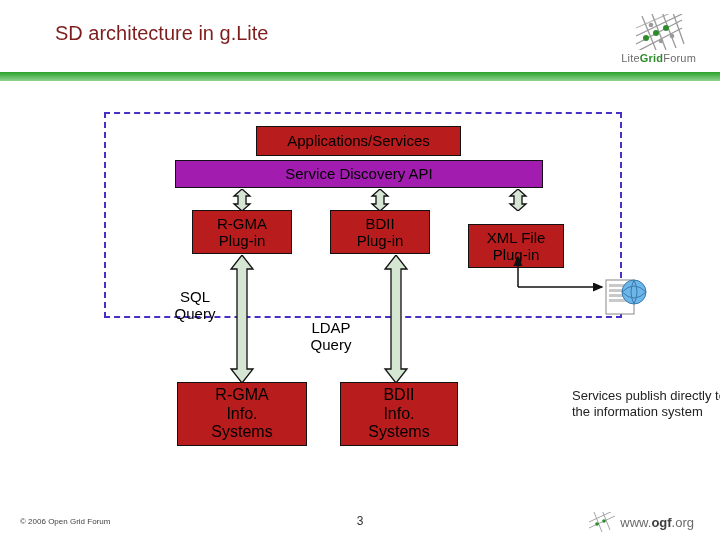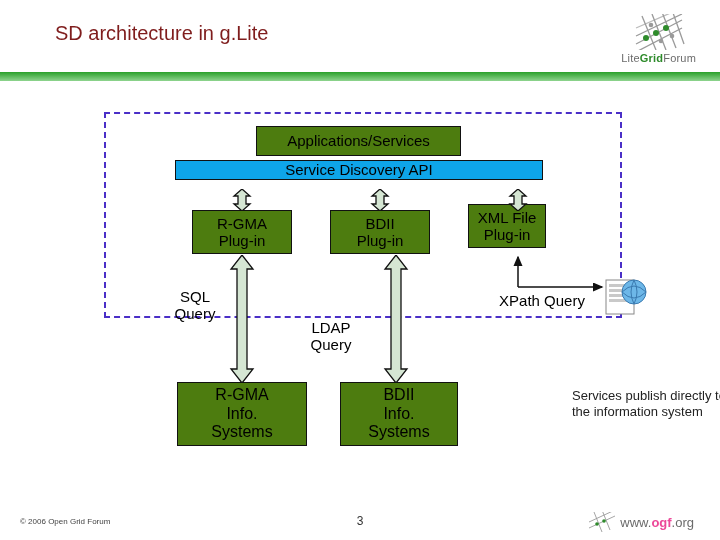--- a/index.html
+++ b/index.html
@@ -12,50 +12,50 @@
   .logo-top svg { display: block; margin: 0 auto; }
   .logo-top .lt-text { font-size: 11px; color: #6b6b6b; margin-top: 2px; letter-spacing: 0.2px; }
   .logo-top .lt-bold { color: #2e8b2b; font-weight: bold; }
 
   .greenbar { position: absolute; left: 0; top: 72px; width: 100%; height: 9px;
     background: linear-gradient(#2aa02a, #8fd48f); }
 
   .dashed-box { position: absolute; left: 104px; top: 112px; width: 518px; height: 206px;
     border: 2px dashed #4a2fc7; }
 
-  .box { position: absolute; background: #4d7c0f; border: 1.5px solid #111; text-align: center;
+  .box { position: absolute; background: #b91c1c; border: 1.5px solid #111; text-align: center;
     display: flex; flex-direction: column; justify-content: center; align-items: center;
     font-size: 15px; line-height: 1.15; }
 
   .b-apps { left: 256px; top: 126px; width: 205px; height: 30px; }
-  .b-api  { left: 175px; top: 160px; width: 368px; height: 20px; background: #0ea5e9; }
+  .b-api  { left: 175px; top: 160px; width: 368px; height: 28px; background: #a21caf; }
   .b-rgma { left: 192px; top: 210px; width: 100px; height: 44px; }
   .b-bdii { left: 330px; top: 210px; width: 100px; height: 44px; }
-  .b-xml  { left: 468px; top: 204px; width: 78px; height: 44px; }
+  .b-xml  { left: 468px; top: 224px; width: 96px; height: 44px; }
   .b-rgmai{ left: 177px; top: 382px; width: 130px; height: 64px; font-size: 16px; }
   .b-bdiii{ left: 340px; top: 382px; width: 118px; height: 64px; font-size: 16px; }
 
   .free-label { position: absolute; text-align: center; font-size: 15px; line-height: 1.15; }
   .l-sql { left: 160px; top: 288px; width: 70px; }
   .l-ldap { left: 296px; top: 288px; width: 70px; margin-top: 31px; }
   .l-xpath { left: 492px; top: 292px; width: 100px; }
 
   .caption { position: absolute; left: 540px; top: 388px; width: 160px; font-size: 13px; color: #222; line-height: 1.25; margin-left: 32px; }
 
   .thick-arrow { position: absolute; }
   .thin-arrow { position: absolute; }
 
   .small-icon { position: absolute; left: 604px; top: 276px; width: 44px; height: 40px; }
 
   .footer { position: absolute; left: 0; bottom: 0; width: 100%; height: 34px; }
   .copyright { position: absolute; left: 20px; bottom: 14px; font-size: 8px; color: #444; }
   .pagenum { position: absolute; left: 50%; transform: translateX(-50%); bottom: 12px; font-size: 12px; color: #333; }
   .logo-bottom { position: absolute; right: 26px; bottom: 8px; display: flex; align-items: center; gap: 4px; }
   .logo-bottom .lb-text { font-size: 13px; color: #6b6b6b; }
-  .logo-bottom .lb-text b { color: #ec4899; }
+  .logo-bottom .lb-text b { color: #404040; }
 </style>
 </head>
 <body>
 
 <div class="slide">
 
   <div class="title">SD architecture in g.Lite</div>
 
   <div class="logo-top">
     <svg width="54" height="36" viewBox="0 0 54 36">
@@ -104,21 +104,20 @@
     </div>
   <div class="box b-rgmai">
       <span>R-GMA<br>Info.<br>Systems</span>
     </div>
   <div class="box b-bdiii">
       <span>BDII<br>Info.<br>Systems</span>
     </div>
 
   <div class="free-label l-sql">SQL<br>Query</div>
   <div class="free-label l-ldap">LDAP<br>Query</div>
-  <div class="free-label l-xpath">XPath Query</div>
 
   <div class="caption">Services publish directly to the information system</div>
 
   <svg class="thick-arrow" style="left:232px; top:189px;" width="20" height="22">
     <polygon points="10,0 18,7 14,7 14,15 18,15 10,22 2,15 6,15 6,7 2,7" fill="#d5e6d3" stroke="#111" stroke-width="1.3"></polygon>
   </svg>
   <svg class="thick-arrow" style="left:370px; top:189px;" width="20" height="22">
     <polygon points="10,0 18,7 14,7 14,15 18,15 10,22 2,15 6,15 6,7 2,7" fill="#d5e6d3" stroke="#111" stroke-width="1.3"></polygon>
   </svg>
   <svg class="thick-arrow" style="left:508px; top:189px;" width="20" height="22">

